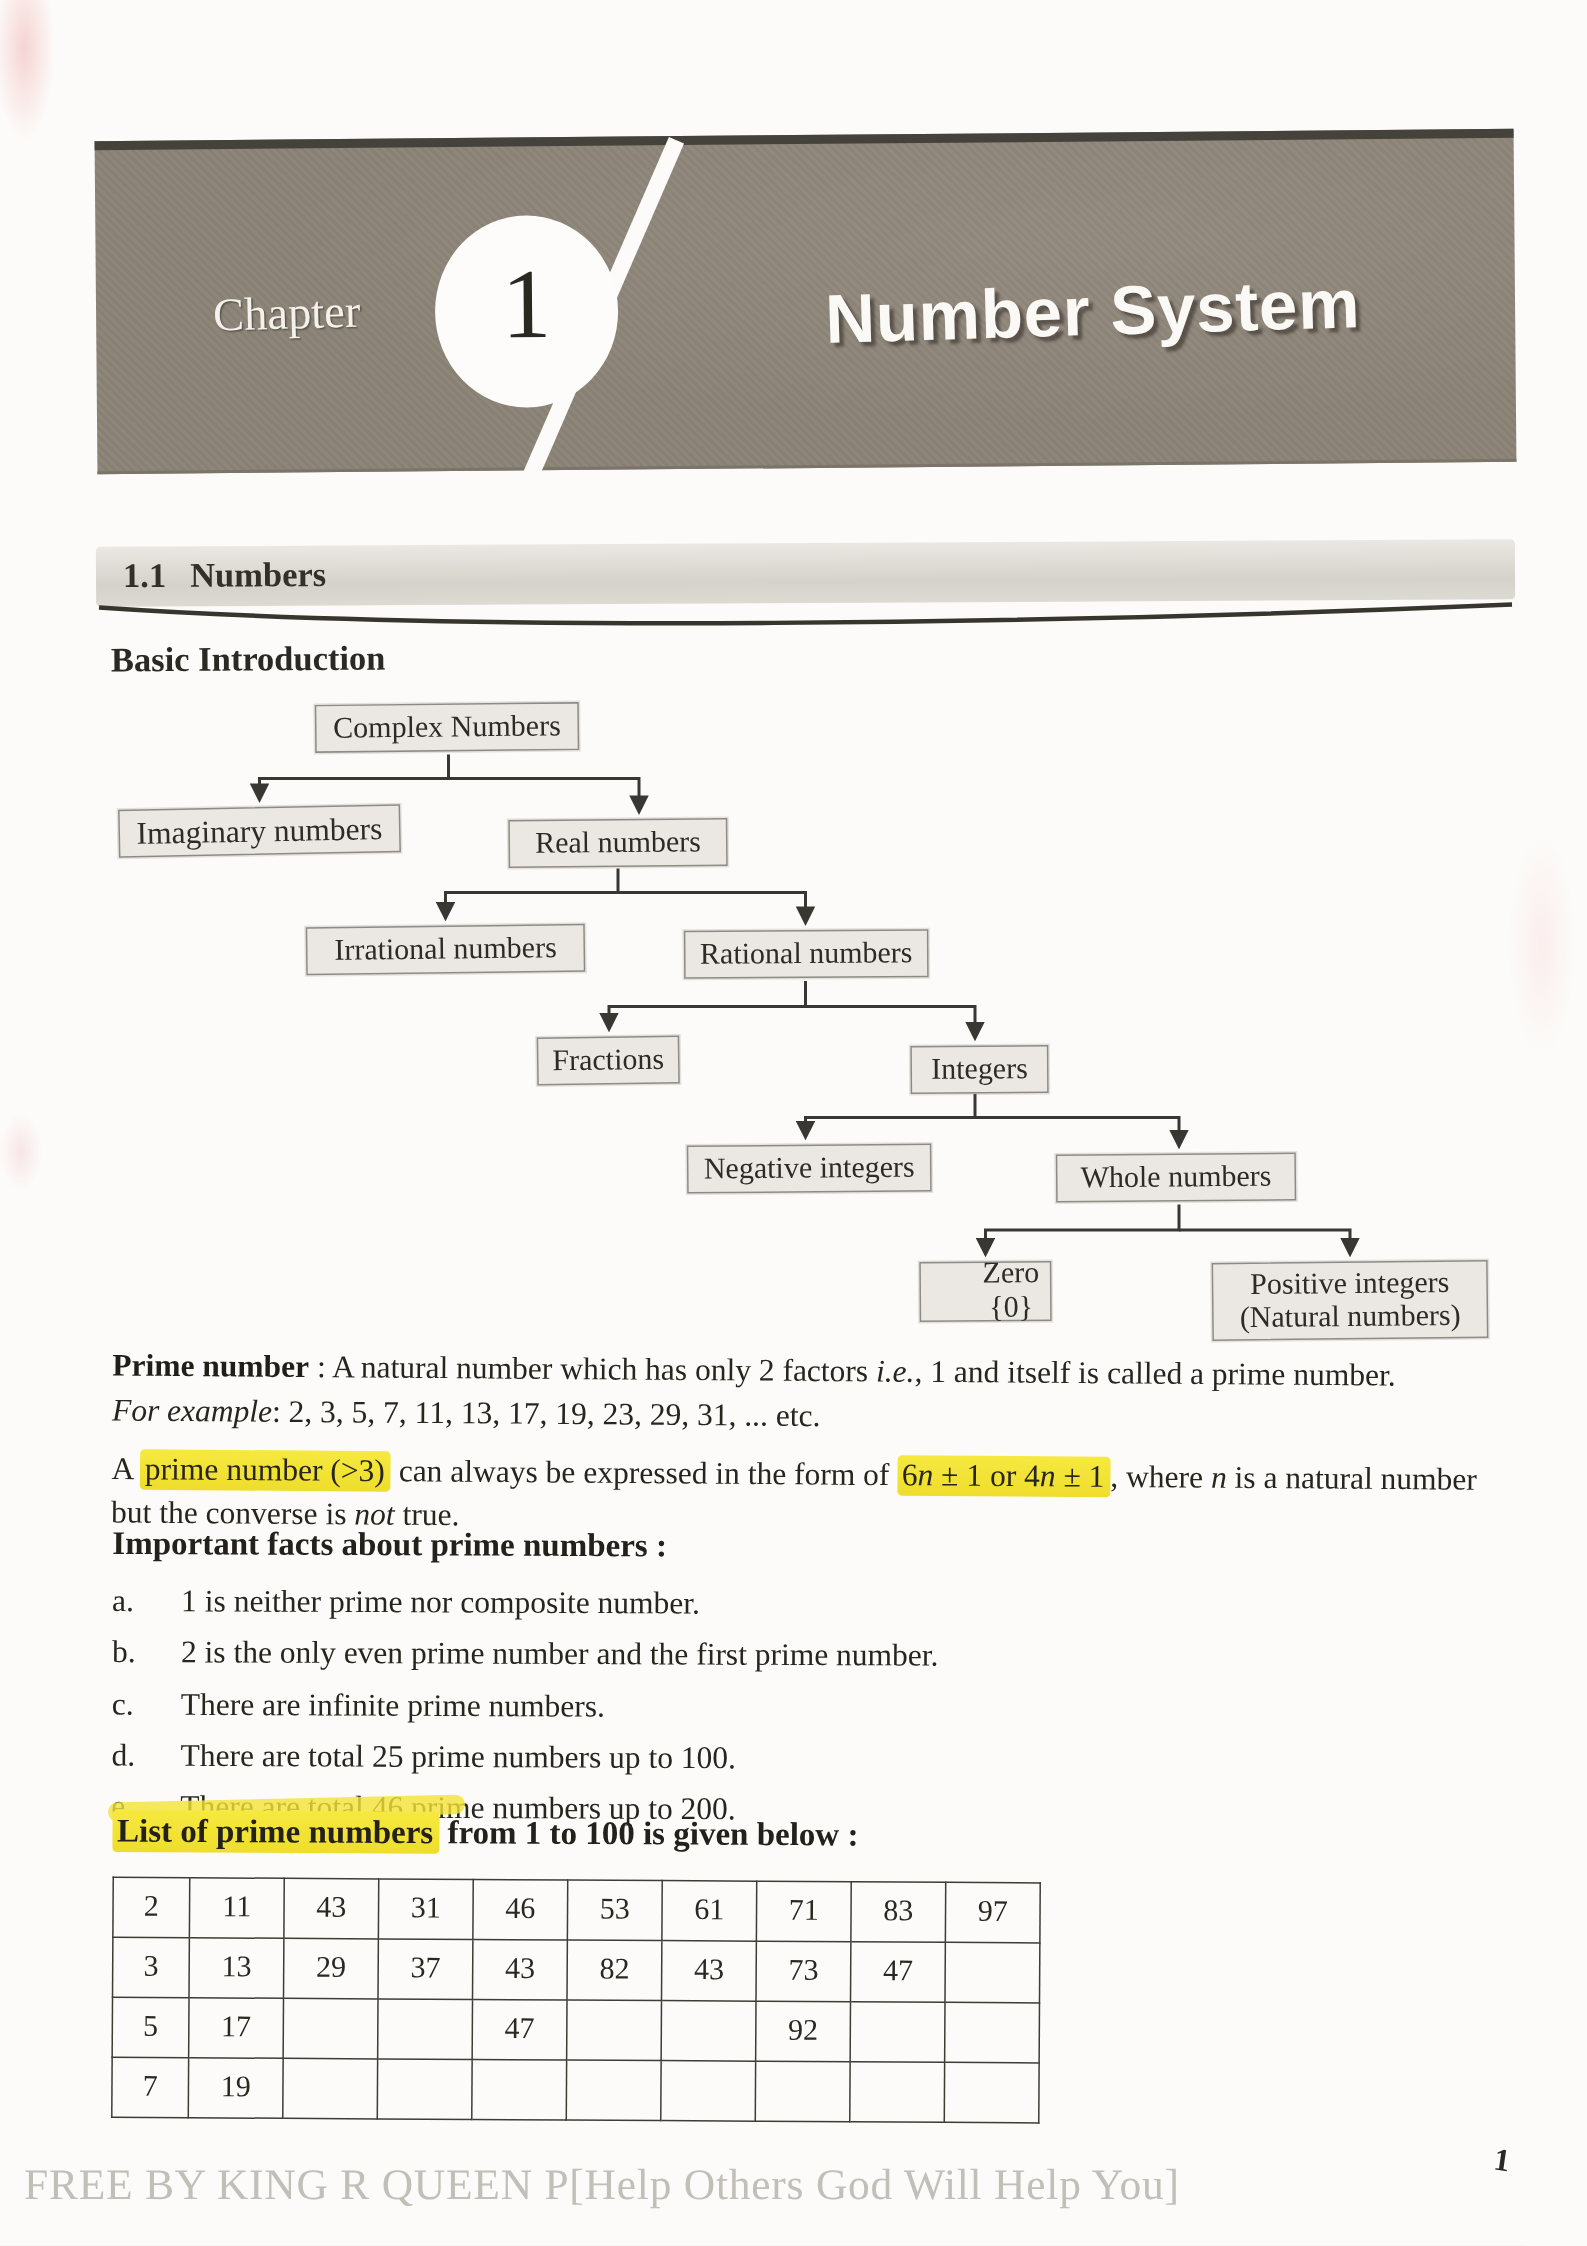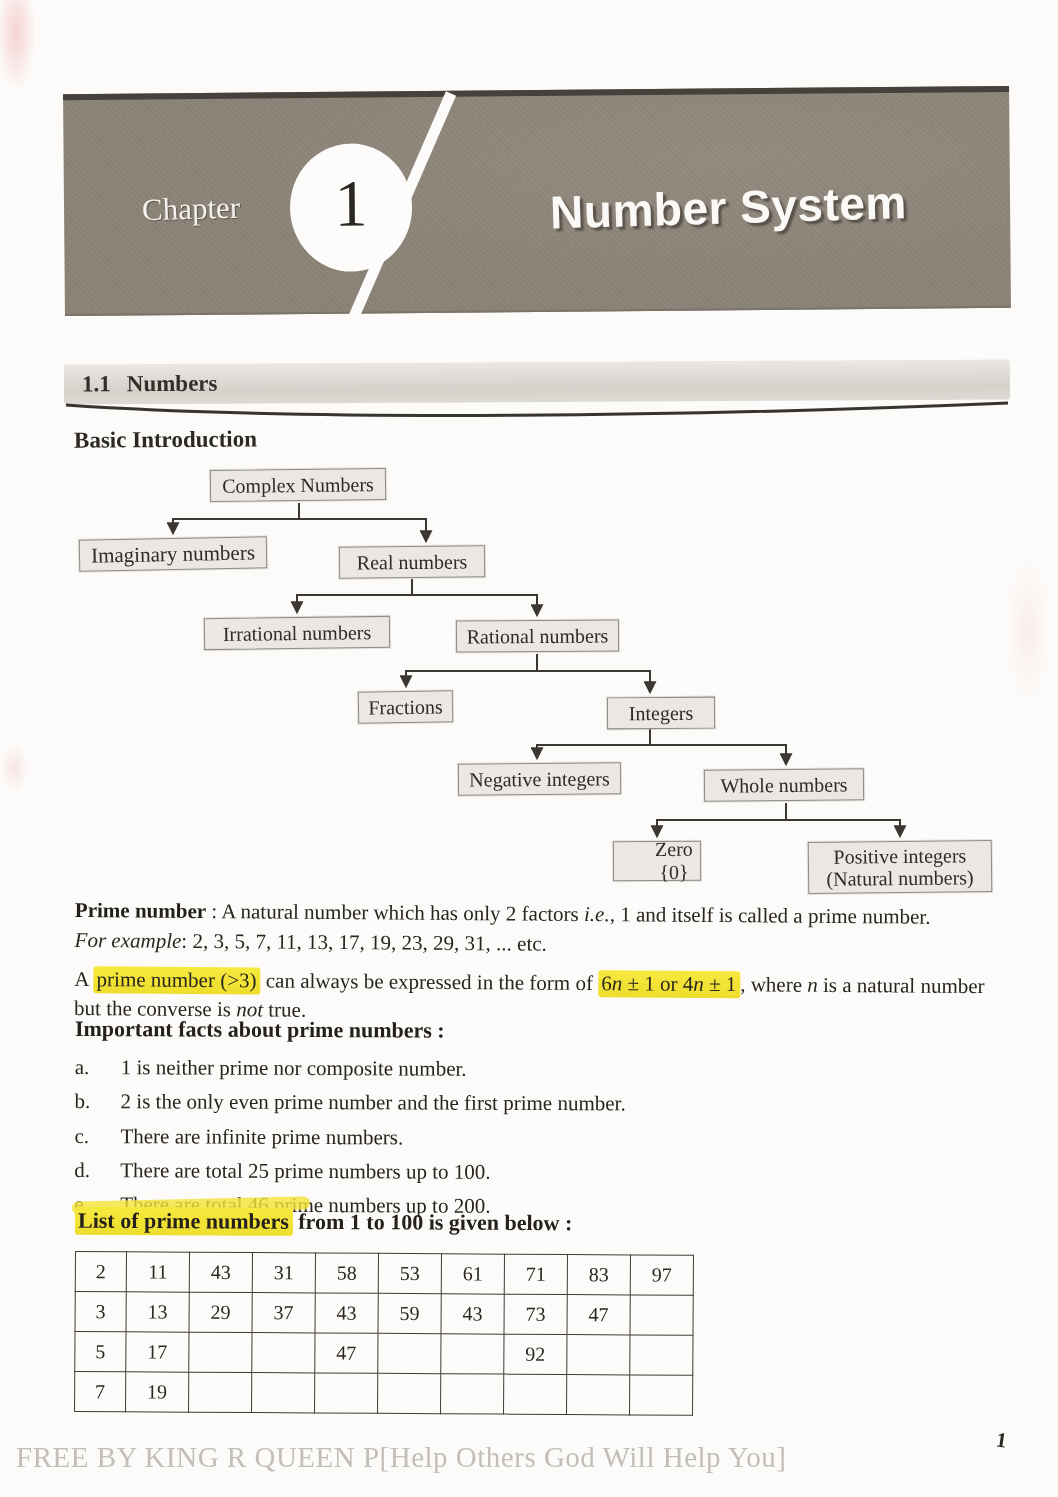--- a/index.html
+++ b/index.html
@@ -87,21 +87,21 @@
     display:flex;align-items:center;justify-content:center;
     font-size:20px;color:#2e2b26;text-align:center;
     box-sizing:border-box;padding:0 6px;
   }
   .fc-complex  {left:210px;top:469px;width:176px;transform:rotate(-0.6deg);}
   .fc-imaginary{left:79px; top:538px;width:188px;transform:rotate(-1.1deg);font-size:21px;}
   .fc-real     {left:339px;top:546px;width:146px;transform:rotate(-0.5deg);}
   .fc-irrational{left:204px;top:617px;width:186px;transform:rotate(-0.7deg);}
   .fc-rational {left:456px;top:620px;width:163px;transform:rotate(-0.4deg);}
   .fc-fractions{left:358px;top:691px;width:95px;transform:rotate(-0.8deg);}
-  .fc-integers {left:607px;top:697px;width:108px;transform:rotate(-0.4deg);}
+  .fc-integers {left:607px;top:697px;width:92px;transform:rotate(-0.4deg);}
   .fc-negative {left:458px;top:763px;width:163px;transform:rotate(-0.5deg);}
   .fc-whole    {left:704px;top:769px;width:160px;transform:rotate(-0.5deg);}
   .fc-zero     {left:613px;top:841px;width:88px;height:40px;transform:rotate(-0.4deg);padding-left:40px;}
   .fc-positive {left:808px;top:841px;width:184px;height:52px;line-height:1.12;transform:rotate(-0.6deg);}
 
   
   .prime-block{
     position:absolute;left:75px;top:896px;width:942px;
     font-size:21px;line-height:1.42;color:#28251f;
     transform:rotate(0.45deg);transform-origin:left top;
@@ -254,34 +254,34 @@
     <span class="hl">List of prime numbers</span><span> from 1 to 100 is given below :</span>
   </div>
 
   <table class="primes-table">
     <tbody>
         <tr>
           <td>2</td>
           <td>11</td>
           <td>43</td>
           <td>31</td>
-          <td>58</td>
+          <td>46</td>
           <td>53</td>
           <td>61</td>
           <td>71</td>
           <td>83</td>
           <td>97</td>
         </tr>
         <tr>
           <td>3</td>
           <td>13</td>
           <td>29</td>
           <td>37</td>
           <td>43</td>
-          <td>59</td>
+          <td>82</td>
           <td>43</td>
           <td>73</td>
           <td>47</td>
           <td></td>
         </tr>
         <tr>
           <td>5</td>
           <td>17</td>
           <td></td>
           <td></td>

